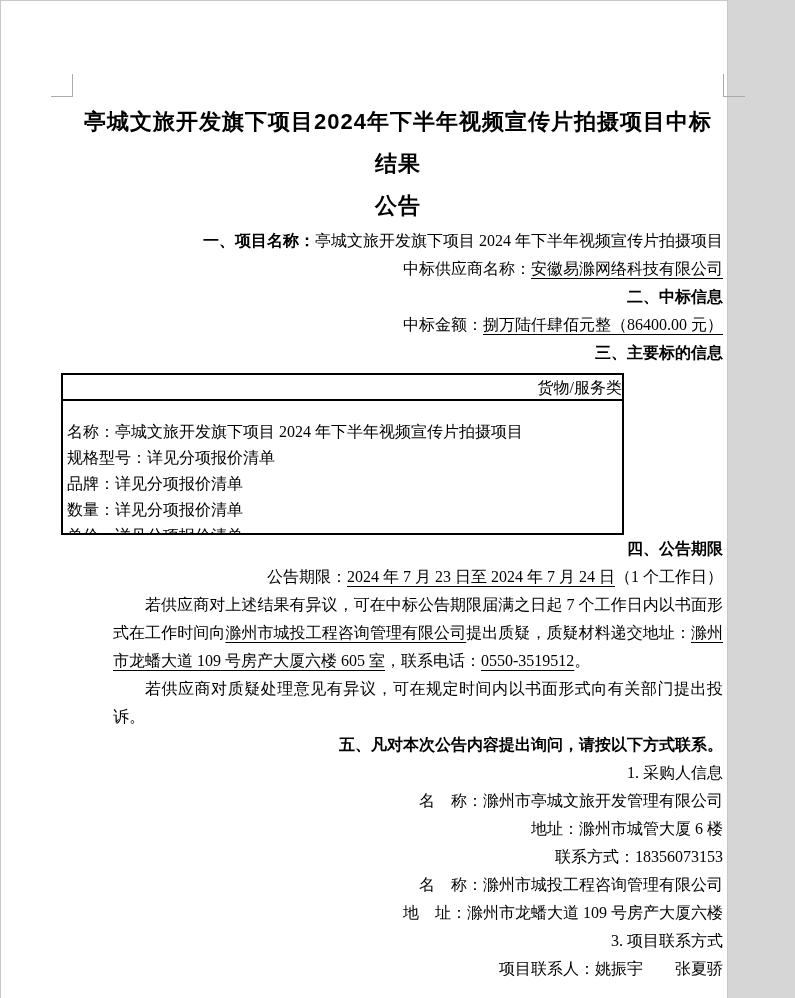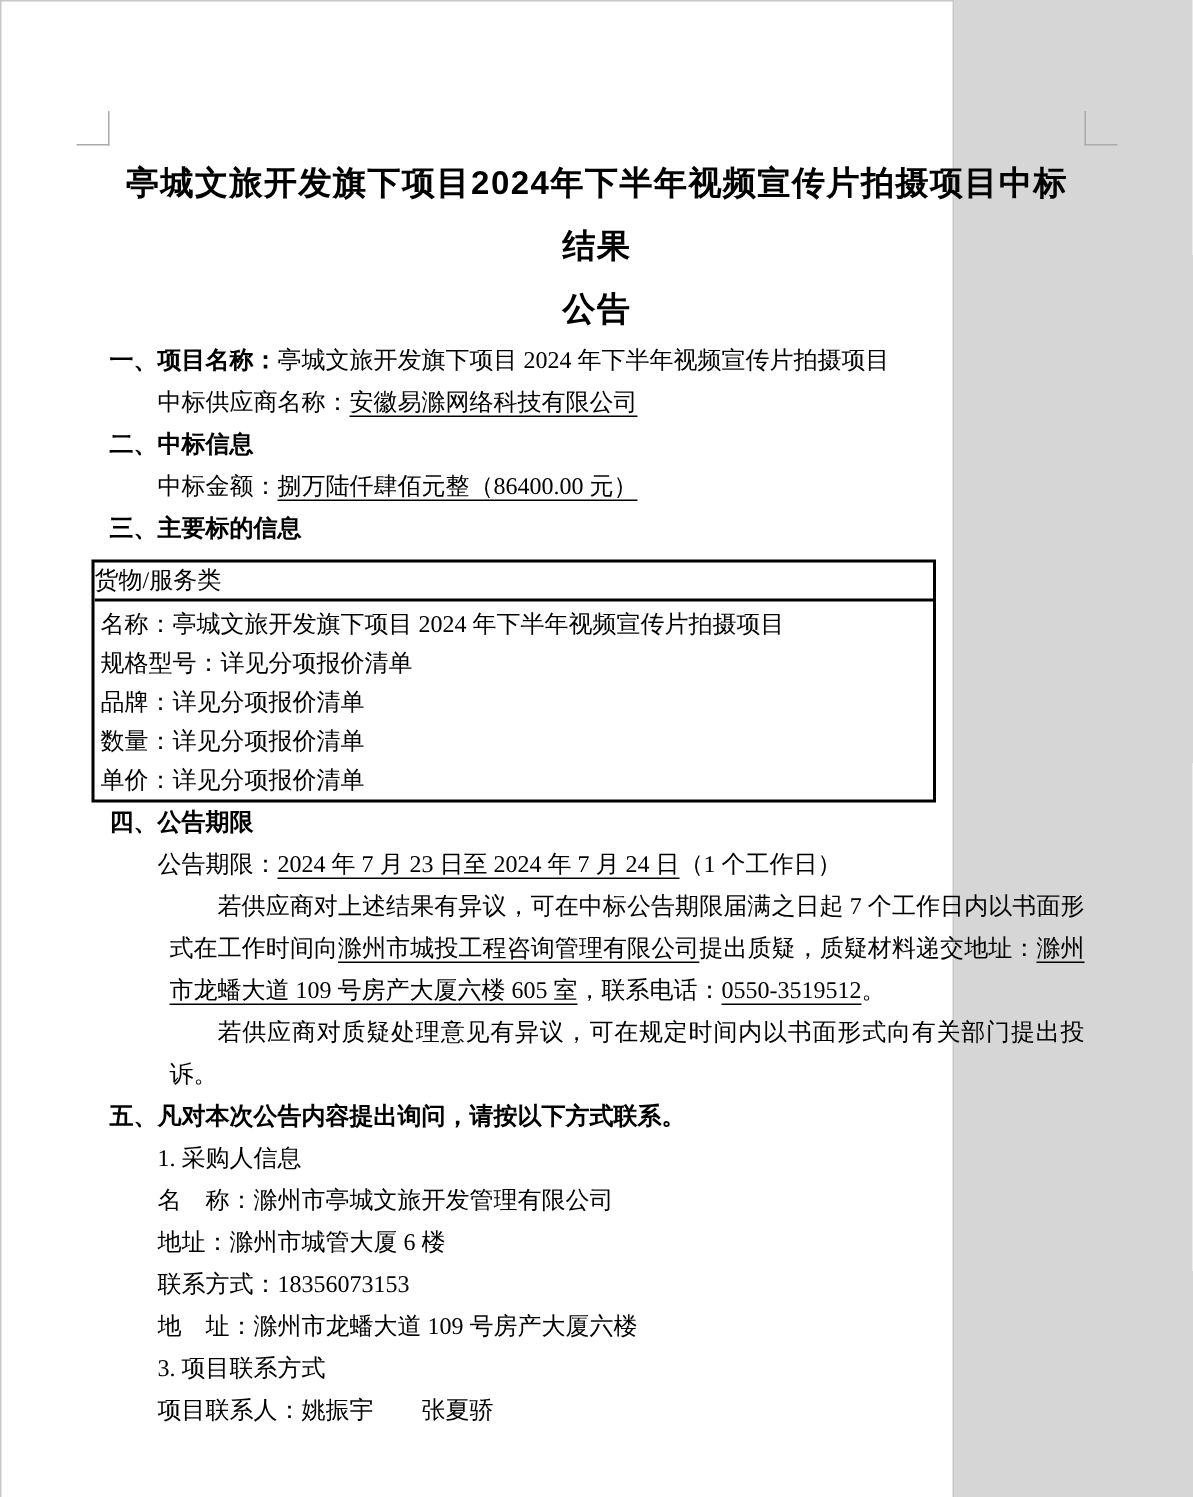--- a/index.html
+++ b/index.html
@@ -6,56 +6,56 @@
   html,body { width:795px; height:998px; }
   body {
     position:relative;
     background:#d6d6d6;
     overflow:hidden;
     font-family:"Liberation Serif","DejaVu Serif",serif;
     color:#000;
   }
   .page {
     position:absolute; left:0; top:0;
-    width:636px; height:998px;
+    width:728px; height:998px;
     background:#ffffff;
     border:1px solid #c8c8c8;
     border-bottom:none;
   }
   .cropmark { position:absolute; width:22px; height:23px; }
   .cm-left  { left:50px;  top:73px; border-right:1px solid #ababab; border-bottom:1px solid #ababab; }
   .cm-right { left:722px; top:73px; border-left:1px solid #ababab;  border-bottom:1px solid #ababab; }
 
   .content {
     position:absolute; left:72px; top:100px; width:650px;
     font-size:16px; line-height:28px;
   }
   .doc-title {
     font-family:"Liberation Sans","DejaVu Sans",sans-serif;
     font-weight:700; font-size:22px; line-height:42px;
     text-align:center; letter-spacing:1px;
   }
-  .ln { line-height:28px; }
+  .ln { line-height:28px;text-align:right; }
   .hd { font-family:"Liberation Sans","DejaVu Sans",sans-serif; font-weight:700; }
   .ind { padding-left:32px; }
   .just { text-align:justify; text-indent:32px;margin-left:40px; }
   .u { text-decoration:underline; text-underline-offset:4px; }
 
   .tbl {
     margin:6px 0 0 -12px;
     width:563px; height:162px;
     border:2px solid #000;
     overflow:hidden;
   }
   .tbl-header {
     height:26px; line-height:26px;
-    text-align:left;
+    text-align:right;
     border-bottom:2px solid #000;
   }
-  .tbl-body { padding:3px 4px 0 4px; }
+  .tbl-body { padding:18px 4px 0 4px; }
   .tbl-row { line-height:26px; white-space:nowrap; }
 </style>
 </head>
 <body>
 
 <div class="page">
   <div class="cropmark cm-left"></div>
   <div class="cropmark cm-right"></div>
 
   <div class="content">
@@ -89,18 +89,19 @@
 
     <div class="ln just"><span>若供应商对上述结果有异议，可在中标公告期限届满之日起 7 个工作日内以书面形式在工作时间向</span><span class="u">滁州市城投工程咨询管理有限公司</span><span>提出质疑，质疑材料递交地址：</span><span class="u">滁州市龙蟠大道 109 号房产大厦六楼 605 室</span><span>，联系电话：</span><span class="u">0550-3519512</span><span>。</span></div>
 
     <div class="ln just">若供应商对质疑处理意见有异议，可在规定时间内以书面形式向有关部门提出投诉。</div>
 
     <div class="ln hd">五、凡对本次公告内容提出询问，请按以下方式联系。</div>
     <div class="ln ind">1. 采购人信息</div>
     <div class="ln ind">名　称：滁州市亭城文旅开发管理有限公司</div>
     <div class="ln ind">地址：滁州市城管大厦 6 楼</div>
     <div class="ln ind">联系方式：18356073153</div>
+    <div class="ln ind">名　称：滁州市城投工程咨询管理有限公司</div>
     <div class="ln ind">地　址：滁州市龙蟠大道 109 号房产大厦六楼</div>
     <div class="ln ind">3. 项目联系方式</div>
     <div class="ln ind">项目联系人：姚振宇　　张夏骄</div>
 
   </div>
 </div>
 
 </body></html>

